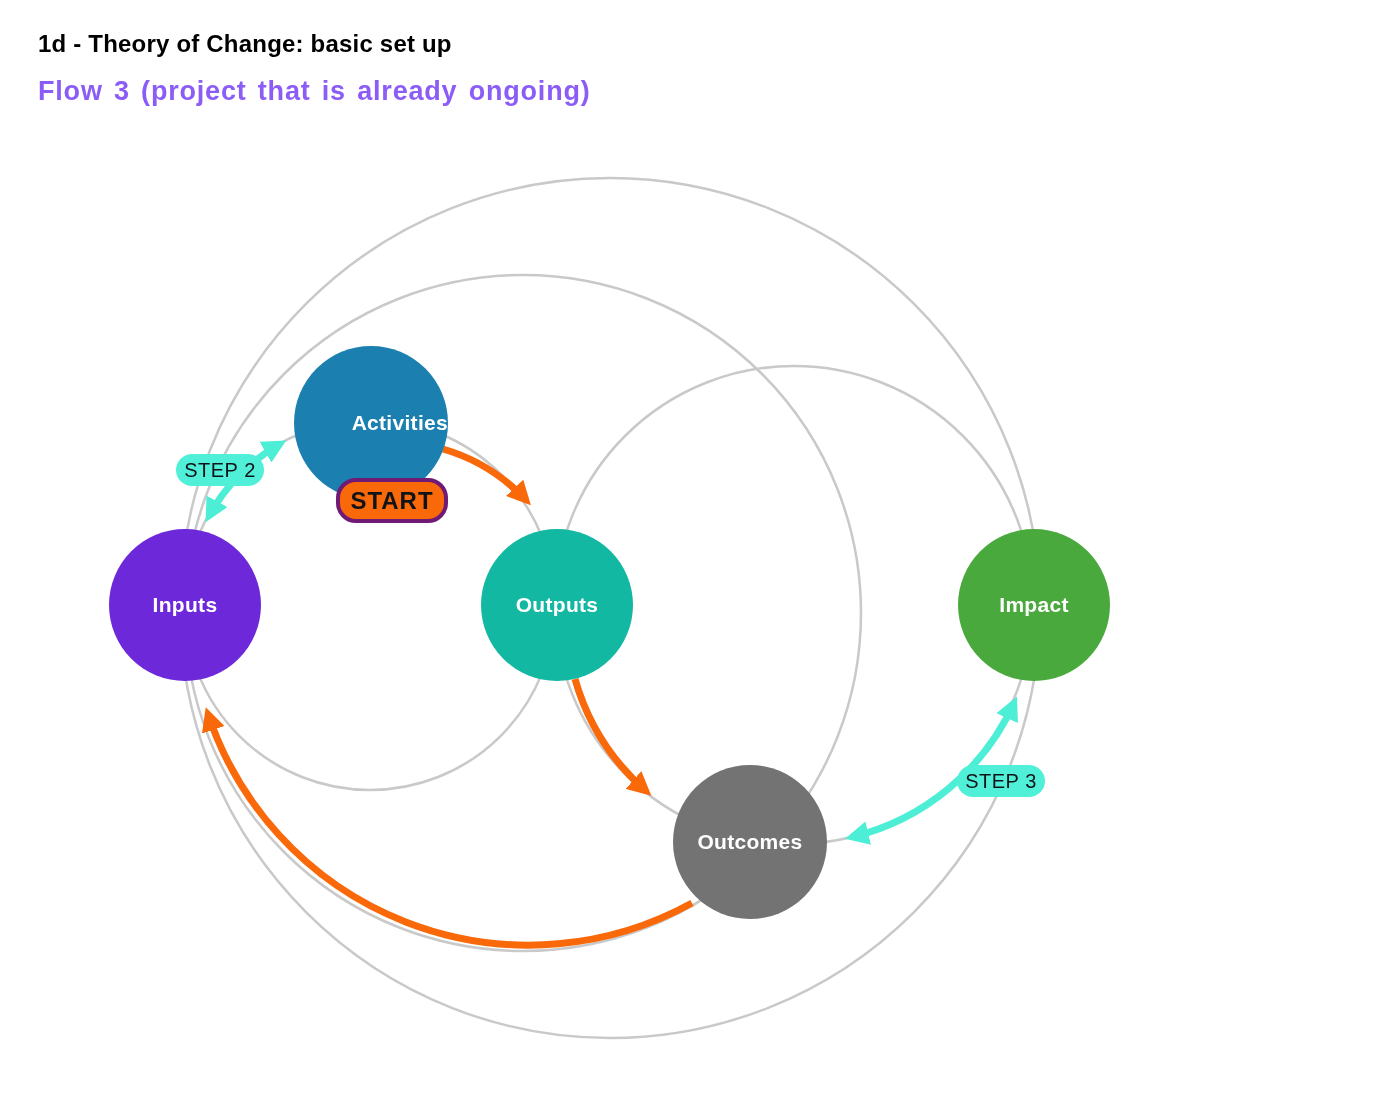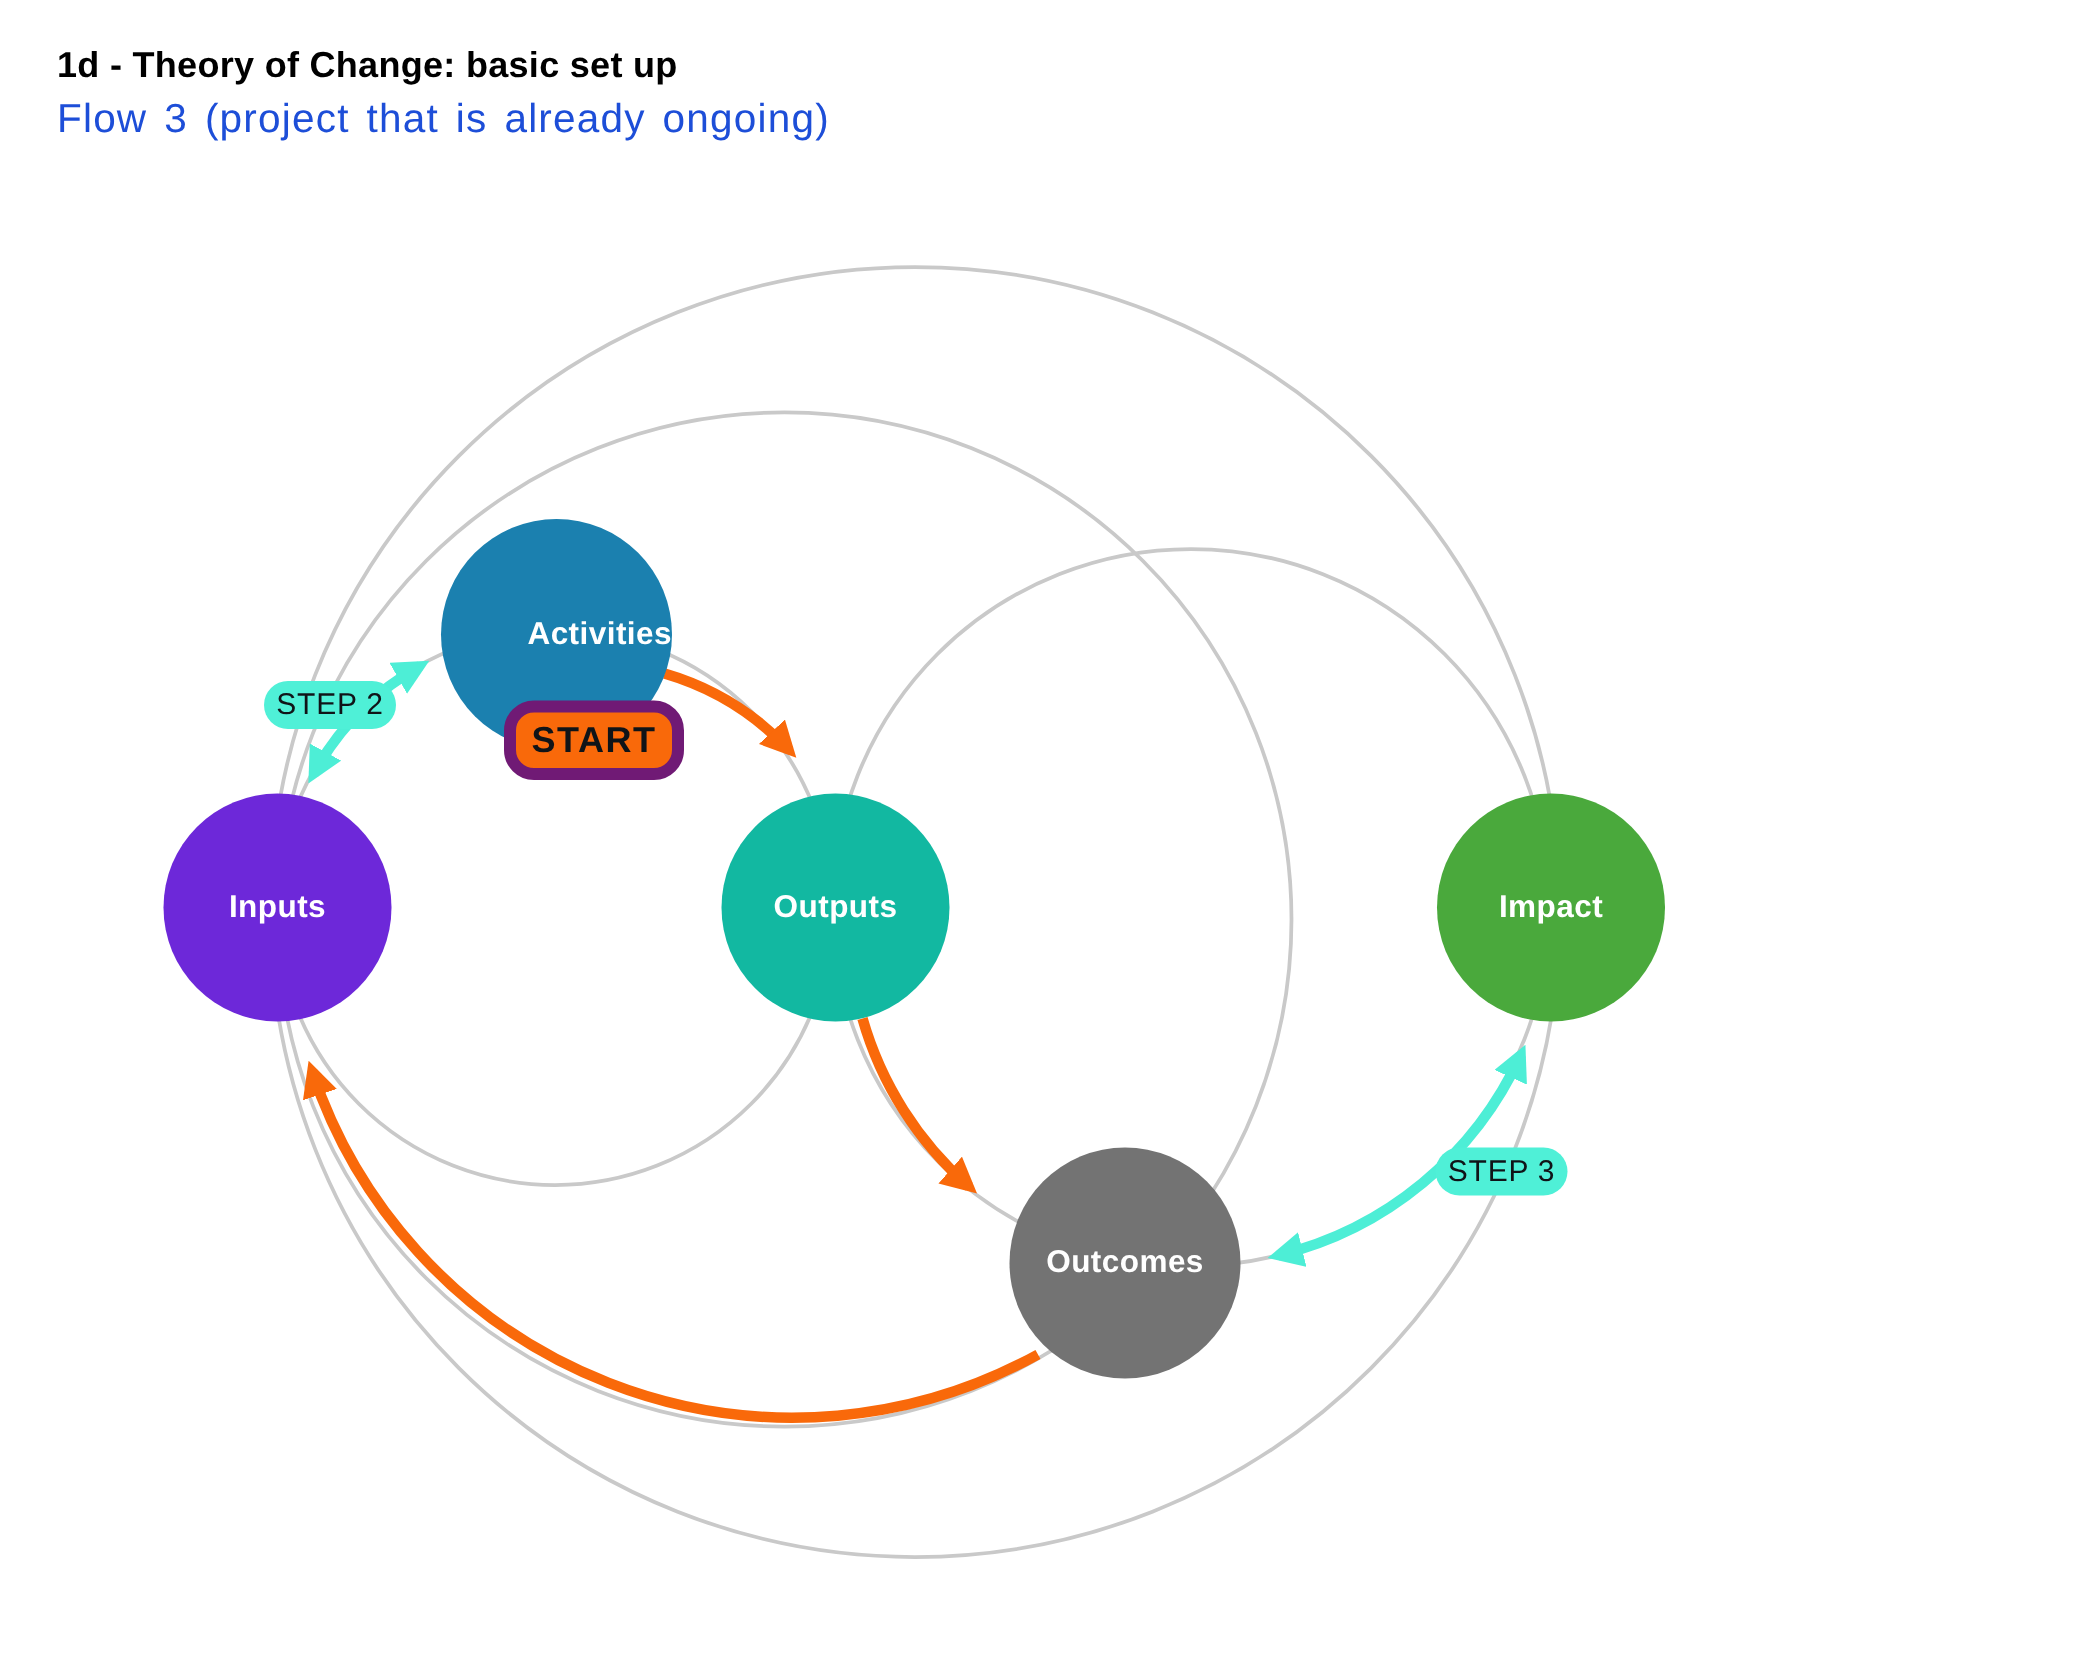--- a/index.html
+++ b/index.html
@@ -26,24 +26,24 @@
     top: 30px;
   }
   .title {
     margin: 0;
     font-size: 24px;
     font-weight: 700;
     color: #000000;
     letter-spacing: 0.2px;
   }
   .subtitle {
-    margin: 6px 0 0 0;
+    margin: 18px 0 0 0;
     font-size: 27px;
-    font-weight: 400;
-    color: #1d4ed8;
+    font-weight: 700;
+    color: #8b5cf6;
     letter-spacing: 0.8px;
     word-spacing: 3px;
   }
   .node {
     position: absolute;
     border-radius: 50%;
     display: flex;
     align-items: center;
     justify-content: center;
     color: #ffffff;
@@ -57,23 +57,23 @@
   .node-impact     { left: 958px; top: 529px; width: 152px; height: 152px; background: #4aa93c; }
   .node-outcomes   { left: 673px; top: 765px; width: 154px; height: 154px; background: #737373; }
   .badge {
     position: absolute;
     display: flex;
     align-items: center;
     justify-content: center;
     color: #101418;
   }
   .badge-start {
-    left: 336px; top: 467px; width: 104px; height: 37px;
+    left: 336px; top: 478px; width: 104px; height: 37px;
     background: #f9690a;
-    border: 8px solid #701a75;
+    border: 4px solid #701a75;
     border-radius: 20px;
     font-size: 24px;
     font-weight: 600;
     letter-spacing: 1px;
   }
   .badge-step {
     background: #4ff0d7;
     border-radius: 16px;
     font-size: 20px;
     font-weight: 500;

